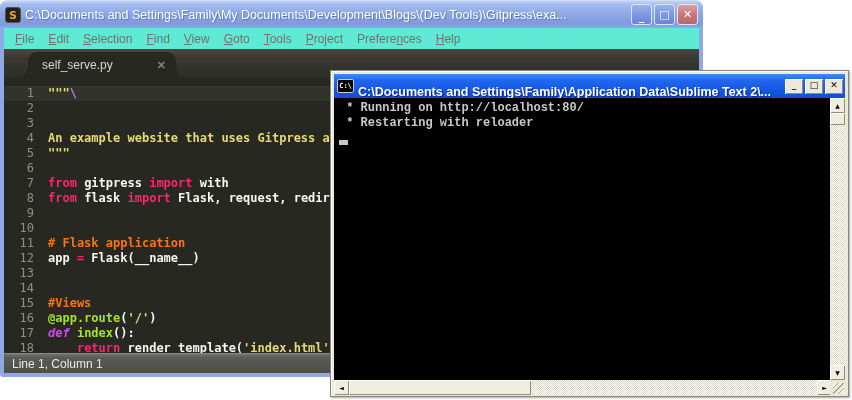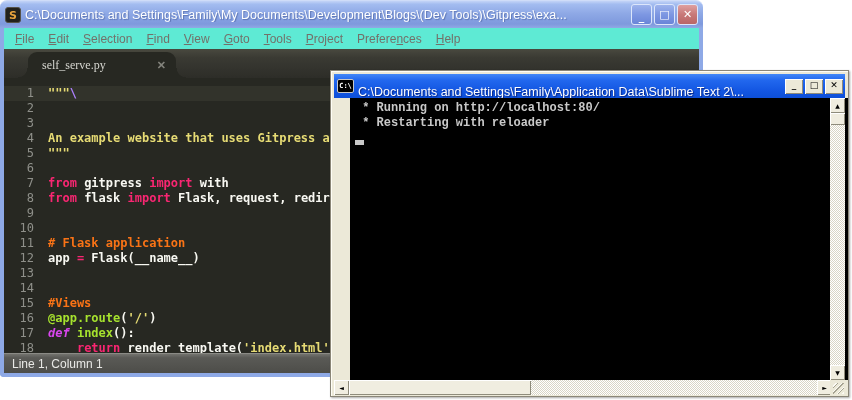--- a/index.html
+++ b/index.html
@@ -52,21 +52,21 @@
     color:#73716a; font-size:12px; padding:2px 7px; white-space:nowrap;
   }
   .menu-item .accel { text-decoration:underline; }
   .tabbar {
     height:29px; flex:0 0 auto; position:relative;
     background:linear-gradient(180deg,#49493f 0%,#3a3a33 30%,#2d2d28 100%);
   }
   .tab {
     position:absolute; left:24px; bottom:0; width:148px; height:26px;
     background:#272822; border-radius:9px 9px 0 0;
-    display:flex; align-items:center; padding:0 10px 0 14px;font-family:Liberation Serif, serif;
+    display:flex; align-items:center; padding:0 10px 0 14px;
   }
   .tab::before, .tab::after { content:""; position:absolute; bottom:0; width:10px; height:10px; }
   .tab::before { right:100%; background:radial-gradient(circle at 0 0, rgba(0,0,0,0) 9px, #272822 9.5px); }
   .tab::after  { left:100%;  background:radial-gradient(circle at 10px 0, rgba(0,0,0,0) 9px, #272822 9.5px); }
   .tab-label { color:#d6d6d0; font-size:12px; flex:1 1 auto; white-space:nowrap; }
   .tab-close { color:#83837c; font-size:11px; font-weight:bold; margin-left:8px; }
   .editor { flex:1 1 auto; position:relative; overflow:hidden; background:#272822; padding-top:8px; }
   .code-row { display:flex; height:15px; white-space:pre; }
   .code-row.current { background:#32332b; }
   .ln {
@@ -97,32 +97,32 @@
   .cmd-titlebar {
     height:24px; display:flex; align-items:center; padding:0 2px 0 3px;
     background:linear-gradient(180deg,#4388f7 0%,#2268ee 25%,#1356e2 70%,#0d4fd8 100%);
   }
   .cmd-icon {
     width:17px; height:14px; background:#000; border:1px solid #c8c8c8; border-radius:2px;
     color:#fff; font:bold 7px/12px "DejaVu Sans Mono", monospace; text-align:center;
     margin-right:4px; flex:0 0 auto;
   }
   .cmd-title {
-    flex:1 1 auto; color:#fff; font-weight:normal; font-size:12.5px;
+    flex:1 1 auto; color:#fff; font-weight:bold; font-size:12.5px;
     white-space:nowrap; overflow:hidden; text-shadow:1px 1px 1px rgba(0,0,60,.55);margin-top:12px;
   }
   .cbtn {
     width:18px; height:15px; margin-left:2px; flex:0 0 auto; background:#ece9d8;
     box-shadow:inset 1px 1px 0 #ffffff, inset -1px -1px 0 #8e8b7b;
     color:#000; font:bold 9px/13px "DejaVu Sans", sans-serif; text-align:center; cursor:default;
   }
   .cmd-body { position:relative; height:297px; }
   .screen {
     position:absolute; left:0; top:0; width:498px; height:282px; background:#000;
-    padding:3px 0 0 5px; overflow:hidden;margin-left:16px;
+    padding:3px 0 0 5px; overflow:hidden;
   }
   .cline { color:#c9c9c9; font:bold 12px/15px "Liberation Mono", monospace; white-space:pre; }
   .ccursor { width:9px; height:5px; background:#c9c9c9; margin-top:9px; }
   .vscroll {
     position:absolute; right:0; top:0; width:15px; height:282px;
     background:conic-gradient(#ffffff 0 25%, #d9d5c5 0 50%, #ffffff 0 75%, #d9d5c5 0) 0 0/2px 2px;
   }
   .hscroll {
     position:absolute; left:0; bottom:0; width:498px; height:15px;
     background:conic-gradient(#ffffff 0 25%, #d9d5c5 0 50%, #ffffff 0 75%, #d9d5c5 0) 0 0/2px 2px;

